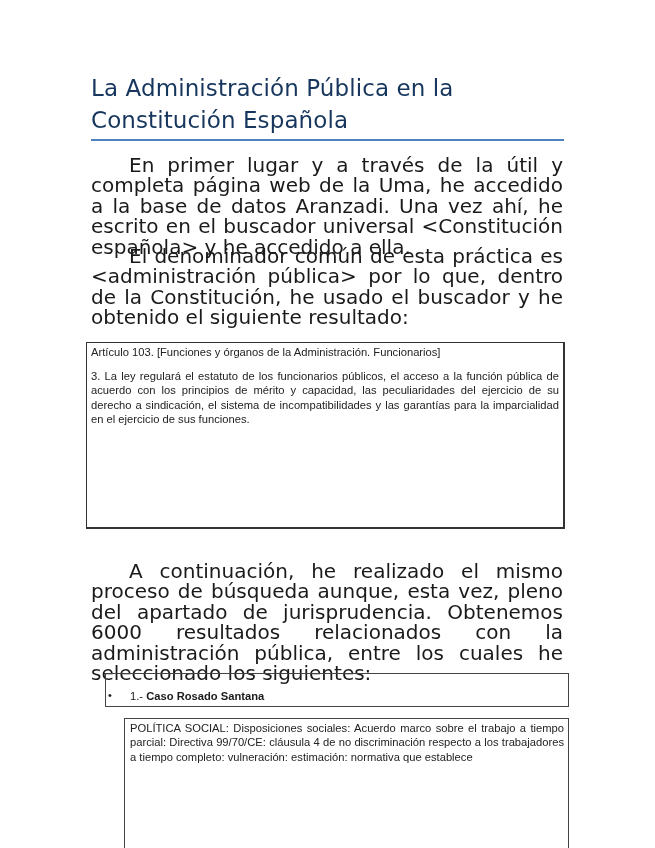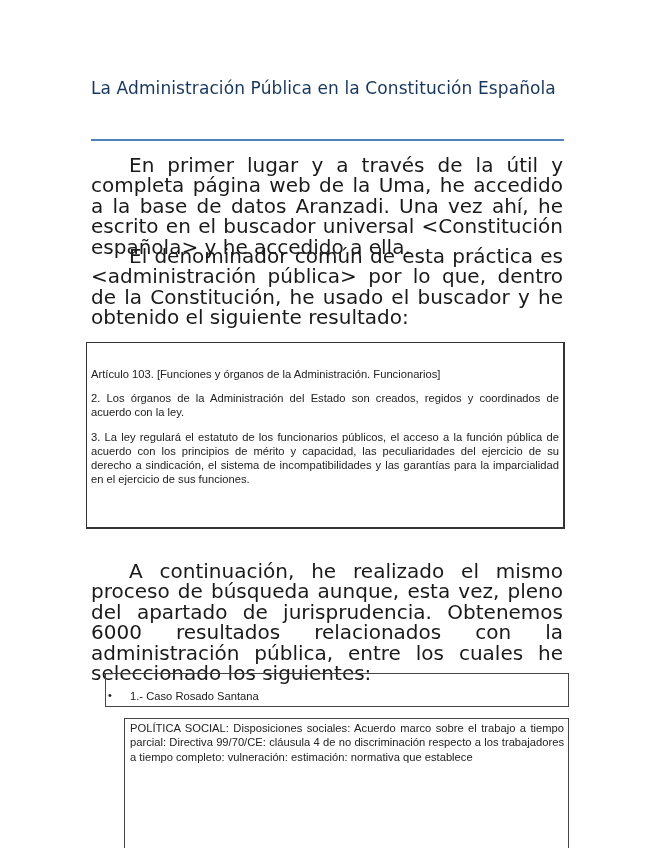--- a/index.html
+++ b/index.html
@@ -1,47 +1,46 @@
 <!DOCTYPE html>
 <html><head>
 <meta charset="utf-8">
 <style>
   html, body { margin: 0; padding: 0; background: #ffffff; }
   body { width: 655px; height: 848px; position: relative; overflow: hidden; font-family: "DejaVu Sans", sans-serif; color: #1a1a1a; }
-  .title { position: absolute; left: 91px; top: 72px; width: 480px; font-family: "DejaVu Sans", sans-serif; font-size: 17px; line-height: 32px; color: #17365d; font-weight: normal; letter-spacing: 0.1px; }
+  .title { position: absolute; left: 91px; top: 72px; width: 480px; font-family: "DejaVu Sans", sans-serif; font-size: 23px; line-height: 32px; color: #17365d; font-weight: normal; letter-spacing: 0.1px; }
   .title-rule { position: absolute; left: 91px; top: 139px; width: 473px; height: 0; border-top: 2px solid #4f81bd; }
   .para { position: absolute; left: 91px; width: 472px; font-size: 20px; line-height: 20.4px; text-align: justify; color: #1a1a1a; }
   .para .indent { display: inline-block; width: 38px; }
   .p1 { top: 155px; }
   .p2 { top: 246px; }
   .p3 { top: 561px; }
   .quote-box { position: absolute; left: 86px; top: 342px; width: 479px; height: 187px; border: 1.5px solid #333; border-right-width: 2.5px; border-bottom-width: 2.5px; box-sizing: border-box; padding: 2px 4px 0 4px; font-family: "Liberation Sans", sans-serif; font-size: 11.2px; line-height: 14.2px; color: #222; text-align: justify; }
   .quote-box p { margin: 0 0 10px 0; }
-  .quote-box p.head { margin-bottom: 10px; margin-top: 22px; }
+  .quote-box p.head { margin-bottom: 10px; }
   .list-box { position: absolute; left: 105px; top: 673px; width: 464px; height: 34px; border: 1.5px solid #444; box-sizing: border-box; font-family: "Liberation Sans", sans-serif; font-size: 11.2px; }
   .list-box .bullet { position: absolute; left: 2px; top: 15px; font-size: 11px; }
   .list-box .item { position: absolute; left: 24px; top: 16px; }
   .list-box .item .num { font-weight: normal; }
-  .list-box .item .case { font-weight: normal; }
+  .list-box .item .case { font-weight: bold; }
   .case-box { position: absolute; left: 124px; top: 718px; width: 445px; height: 140px; border: 1.5px solid #444; box-sizing: border-box; padding: 2px 4px 0 5px; font-family: "Liberation Sans", sans-serif; font-size: 11.2px; line-height: 14.4px; color: #222; text-align: justify; }
   b { font-weight: normal; }
 </style>
 </head>
 <body>
 
 <div class="title">La Administración Pública en la Constitución Española</div>
 <div class="title-rule"></div>
 
 <div class="para p1"><span class="indent"></span><span>En primer lugar y a través de la útil y completa página web de la Uma, he accedido a la base de datos Aranzadi. Una vez ahí, he escrito en el buscador universal &lt;Constitución española&gt; y he accedido a ella.</span></div>
 
 <div class="para p2"><span class="indent"></span><span>El denominador común de esta práctica es &lt;administración pública&gt; por lo que, dentro de la </span><b>Constitución</b><span>, he usado el buscador y he obtenido el siguiente resultado:</span></div>
 
 <div class="quote-box">
   <p class="head">Artículo 103. [Funciones y órganos de la Administración. Funcionarios]</p>
-  <p>2. Los órganos de la Administración del Estado son creados, regidos y coordinados de acuerdo con la ley.</p>
   <p>3. La ley regulará el estatuto de los funcionarios públicos, el acceso a la función pública de acuerdo con los principios de mérito y capacidad, las peculiaridades del ejercicio de su derecho a sindicación, el sistema de incompatibilidades y las garantías para la imparcialidad en el ejercicio de sus funciones.</p>
 </div>
 
 <div class="para p3"><span class="indent"></span><span>A continuación, he realizado el mismo proceso de búsqueda aunque, esta vez, pleno del apartado de </span><b>jurisprudencia</b><span>. Obtenemos 6000 resultados relacionados con la administración pública, entre los cuales he seleccionado los siguientes:</span></div>
 
 <div class="list-box">
   <span class="bullet">•</span>
   <span class="item"><span class="num">1.-</span> <span class="case">Caso Rosado Santana</span></span>
 </div>
 

